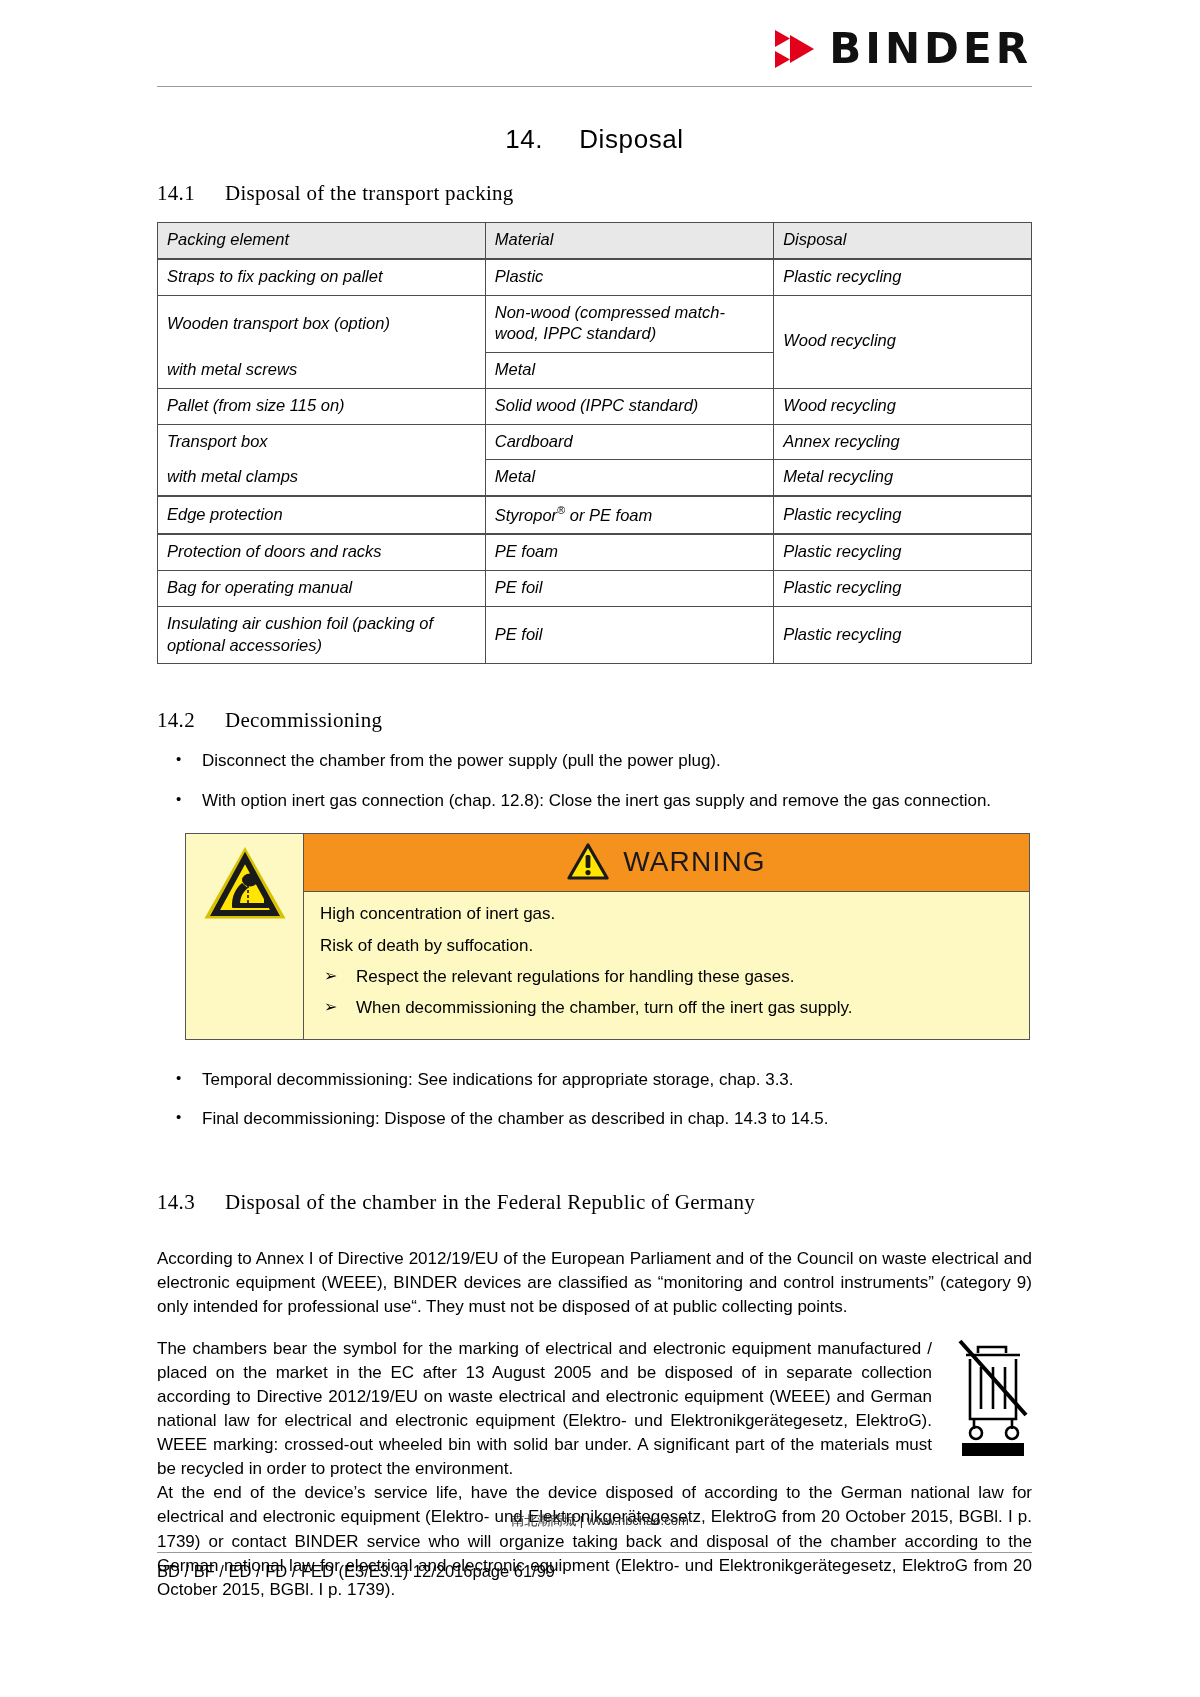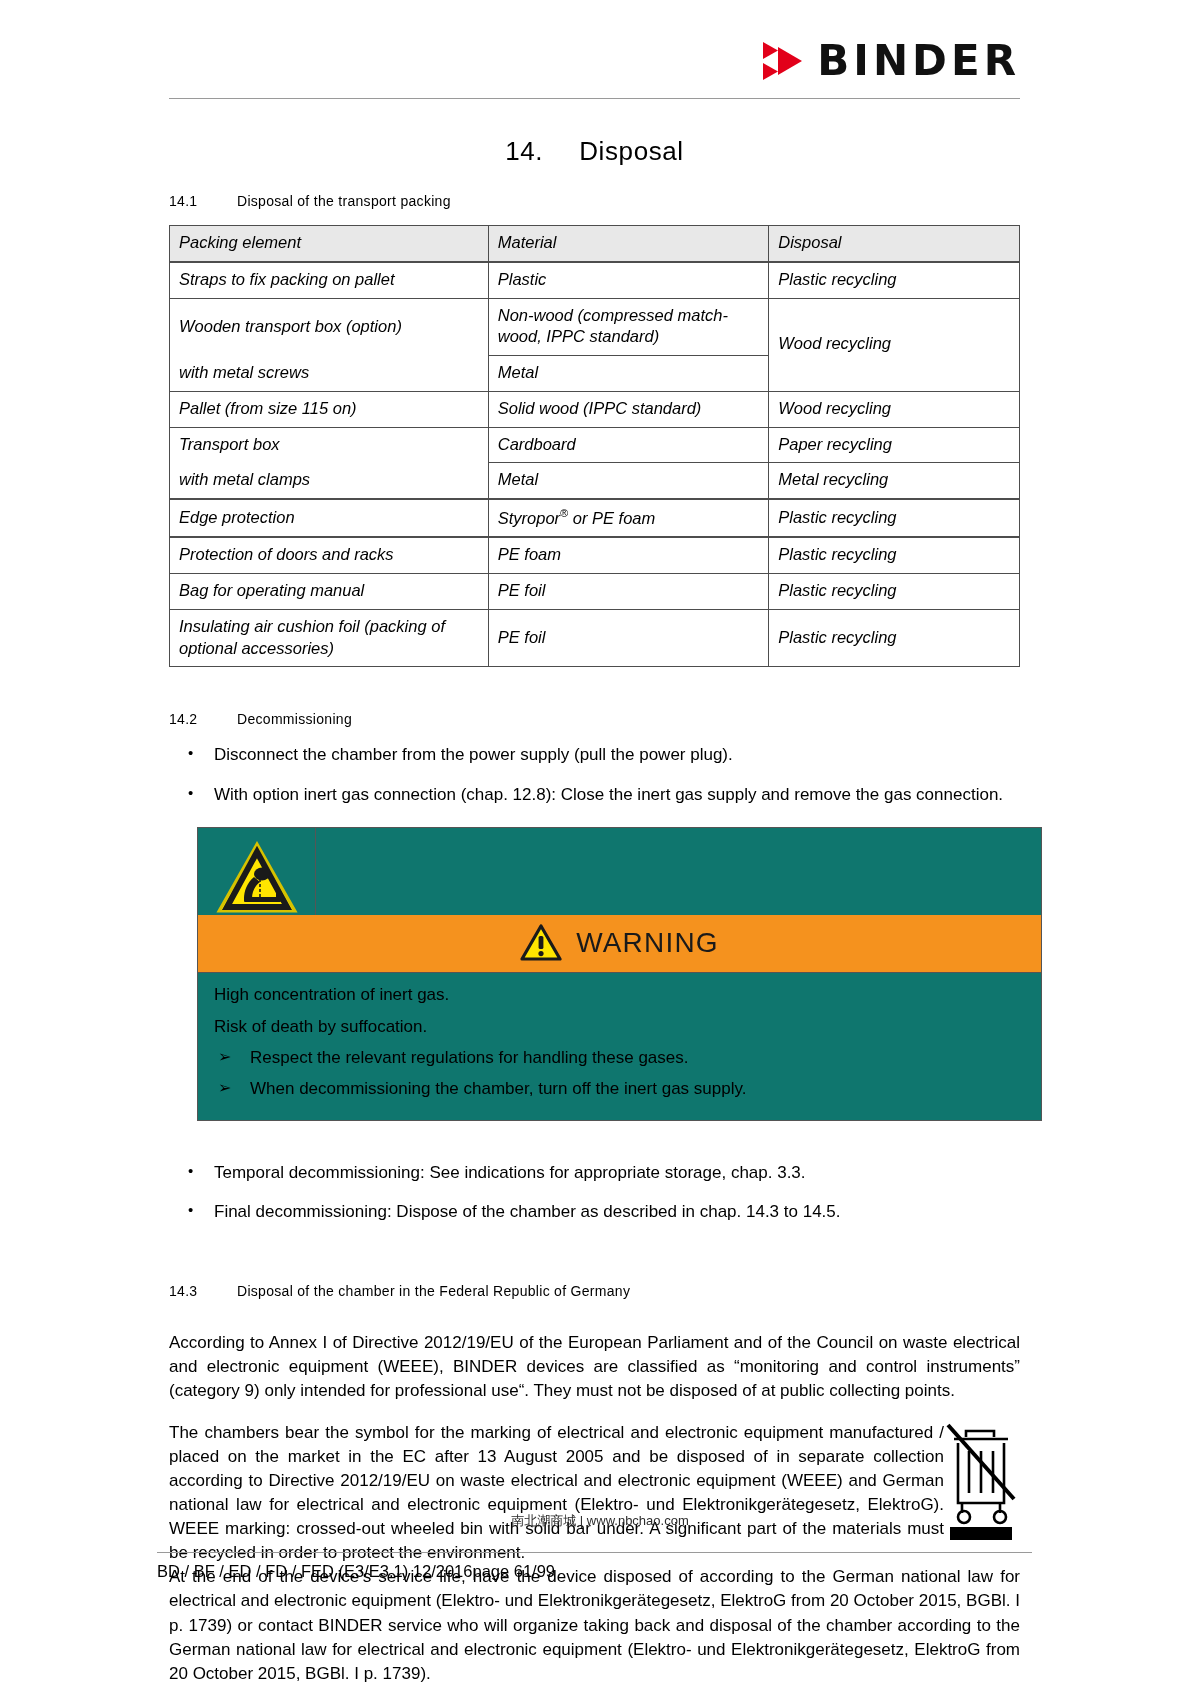--- a/index.html
+++ b/index.html
@@ -9,21 +9,21 @@
     height: 1697px;
     background: #ffffff;
     font-family: "Liberation Sans", sans-serif;
     color: #000000;
     position: relative;
   }
   .page {
     position: relative;
     width: 1200px;
     height: 1697px;
-    padding: 12px;
+    padding: 0;
   }
 
   
   .header {
     height: 92px;
     position: relative;
   }
   .logo-wrap {
     position: absolute;
     right: 168px;
@@ -59,25 +59,26 @@
     font-size: 26px;
     font-weight: normal;
     letter-spacing: 0.6px;
     margin: 10px 0 26px 0;
     display: flex;
     justify-content: center;
   }
   h1.sec .num { width: 74px; flex: none; }
 
   h2.subsec {
-    font-size: 14px;
+    font-size: 21px;
     font-weight: normal;
     letter-spacing: 0.3px;
     margin: 0 0 16px 0;
     display: flex;
+    font-family: Liberation Serif, serif;
   }
   h2.subsec .num { width: 68px; flex: none; }
 
   .sp-lg { height: 44px; }
   .sp-md { height: 28px; }
   .sp-sm { height: 16px; }
 
   
   table.packing {
     border-collapse: collapse;
@@ -129,26 +130,25 @@
   ul.bul > li::before {
     content: "\2022";
     position: absolute;
     left: 19px;
     top: -1px;
     font-size: 15px;
   }
 
   
   .warnbox {
-    margin: 20px 0 12px 28px;
+    margin: 20px 0 0 28px;
     width: 845px;
     border: 1px solid #555555;
     display: flex;
-    background: #0f766e;
-    flex-direction: column;
+    background: #fef9c3;
   }
   .warn-pict {
     width: 118px;
     flex: none;
     border-right: 1px solid #555555;
     display: flex;
     align-items: flex-start;
     justify-content: center;
     padding-top: 13px;
   }
@@ -293,21 +293,21 @@
           <td>Metal</td>
         </tr>
         <tr>
           <td>Pallet (from size 115 on)</td>
           <td>Solid wood (IPPC standard)</td>
           <td>Wood recycling</td>
         </tr>
         <tr>
           <td class="nb-bottom">Transport box</td>
           <td>Cardboard</td>
-          <td>Paper recycling</td>
+          <td>Annex recycling</td>
         </tr>
         <tr>
           <td class="nb-top">with metal clamps</td>
           <td>Metal</td>
           <td>Metal recycling</td>
         </tr>
         <tr class="thick-top">
           <td>Edge protection</td>
           <td><span>Styropor</span><sup class="reg">®</sup><span> or PE foam</span></td>
           <td>Plastic recycling</td>

